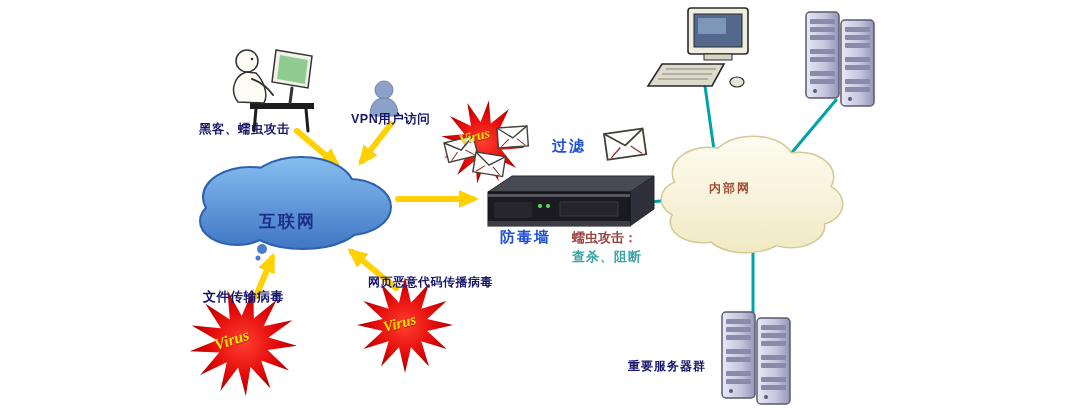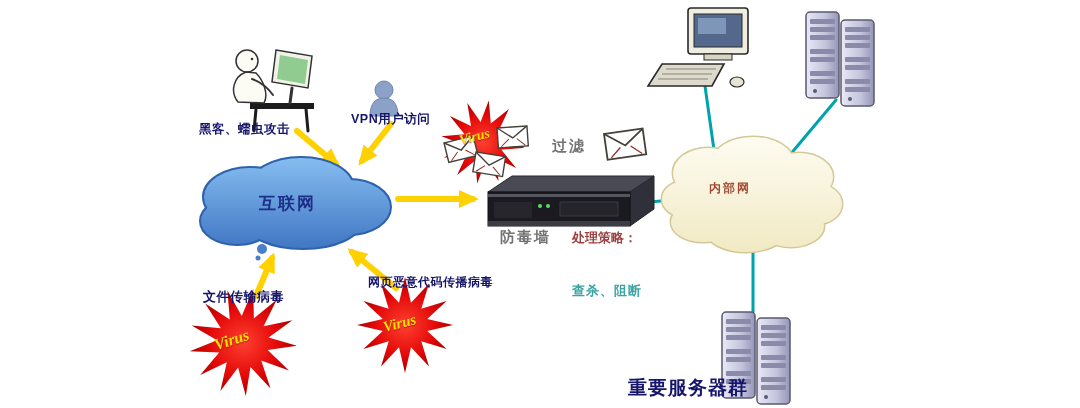--- a/index.html
+++ b/index.html
@@ -1,21 +1,21 @@
 <!DOCTYPE html>
 <html><head>
 <meta charset="utf-8">
 <style>
   * { margin:0; padding:0; box-sizing:border-box; }
   html,body { background:#ffffff; font-family:"Liberation Sans", sans-serif; }
   .stage { position:relative; width:1080px; height:408px; background:#ffffff; overflow:hidden;text-align:right; }
   .stage svg { position:absolute; left:0; top:0; }
   .lbl { position:absolute; white-space:nowrap; line-height:1.15; }
   .navy { color:#15156a; font-weight:bold; font-size:12.5px; letter-spacing:.5px; }
-  .red  { color:#737373; font-weight:bold; font-size:15px; letter-spacing:2px; }
+  .red  { color:#1d4ed8; font-weight:bold; font-size:15px; letter-spacing:2px; }
   .maroon { color:#9c4040; font-weight:bold; font-size:13px; }
   .teal { color:#3da3a3; font-weight:bold; font-size:13px; letter-spacing:1px; }
   .brown { color:#a34a33; font-weight:bold; font-size:12px; letter-spacing:2px; }
   .virus { color:#ffe000; font-weight:bold; font-style:italic; font-family:"Liberation Serif", serif;
            text-shadow:0 1px 1px rgba(90,0,0,.55); }
   .net { color:#1d2f86; font-weight:bold; font-size:17px; letter-spacing:2px; }
 </style>
 </head>
 <body>
 
@@ -164,26 +164,26 @@
     <g>
       <use href="#env" transform="translate(444,143) rotate(-14)"></use>
       <use href="#env" transform="translate(476,152) rotate(9)"></use>
       <use href="#env" transform="translate(497,128) rotate(-4)"></use>
       <use href="#env" transform="translate(604,134) rotate(-8) scale(1.3)"></use>
     </g>
   </svg>
 
   <div class="lbl navy" style="left:199px; top:122px;">黑客、蠕虫攻击</div>
   <div class="lbl navy" style="left:351px; top:112px;">VPN用户访问</div>
-  <div class="lbl net" style="left:259px; top:195px;font-family:Liberation Mono, monospace;">互联网</div>
+  <div class="lbl net" style="left:259px; top:212px;">互联网</div>
   <div class="lbl red" style="left:552px; top:137px;">过滤</div>
   <div class="lbl red" style="left:500px; top:228px;">防毒墙</div>
-  <div class="lbl maroon" style="left:572px; top:231px;">处理策略：</div>
-  <div class="lbl teal" style="left:572px; top:250px;margin-top:34px;">查杀、阻断</div>
+  <div class="lbl maroon" style="left:572px; top:231px;">蠕虫攻击：</div>
+  <div class="lbl teal" style="left:572px; top:250px;">查杀、阻断</div>
   <div class="lbl brown" style="left:709px; top:182px;">内部网</div>
   <div class="lbl navy" style="left:203px; top:290px; font-size:13px;">文件传输病毒</div>
   <div class="lbl navy" style="left:368px; top:276px; font-size:12px;">网页恶意代码传播病毒</div>
-  <div class="lbl navy" style="left:628px; top:360px; font-size:19px; letter-spacing:1px;margin-top:17px;">重要服务器群</div>
+  <div class="lbl navy" style="left:628px; top:360px; font-size:12px; letter-spacing:1px;">重要服务器群</div>
   <div class="lbl virus" style="left:459px; top:129px; font-size:14px; transform:rotate(-14deg);">Virus</div>
   <div class="lbl virus" style="left:214px; top:331px; font-size:16px; transform:rotate(-18deg);">Virus</div>
   <div class="lbl virus" style="left:383px; top:315px; font-size:15px; transform:rotate(-14deg);">Virus</div>
 
 </div>
 
 </body></html>

